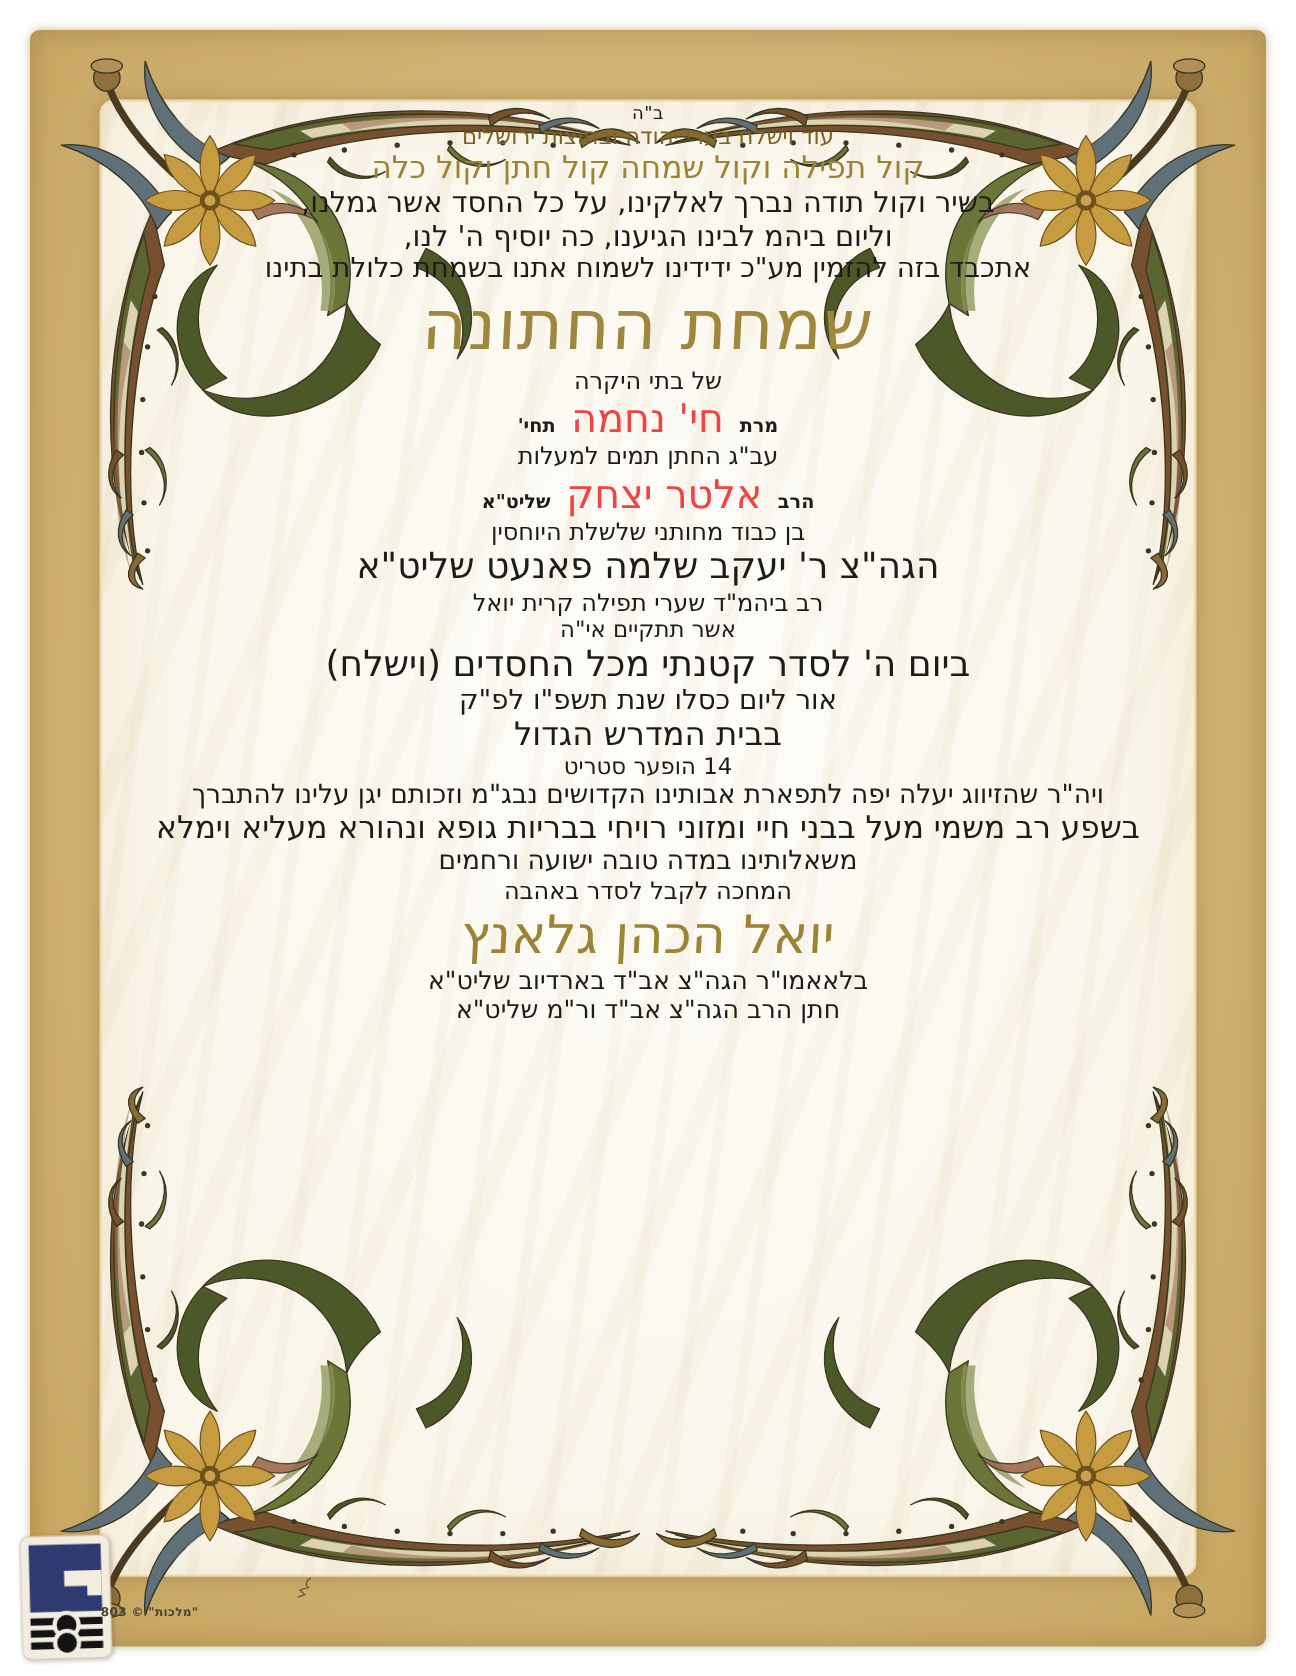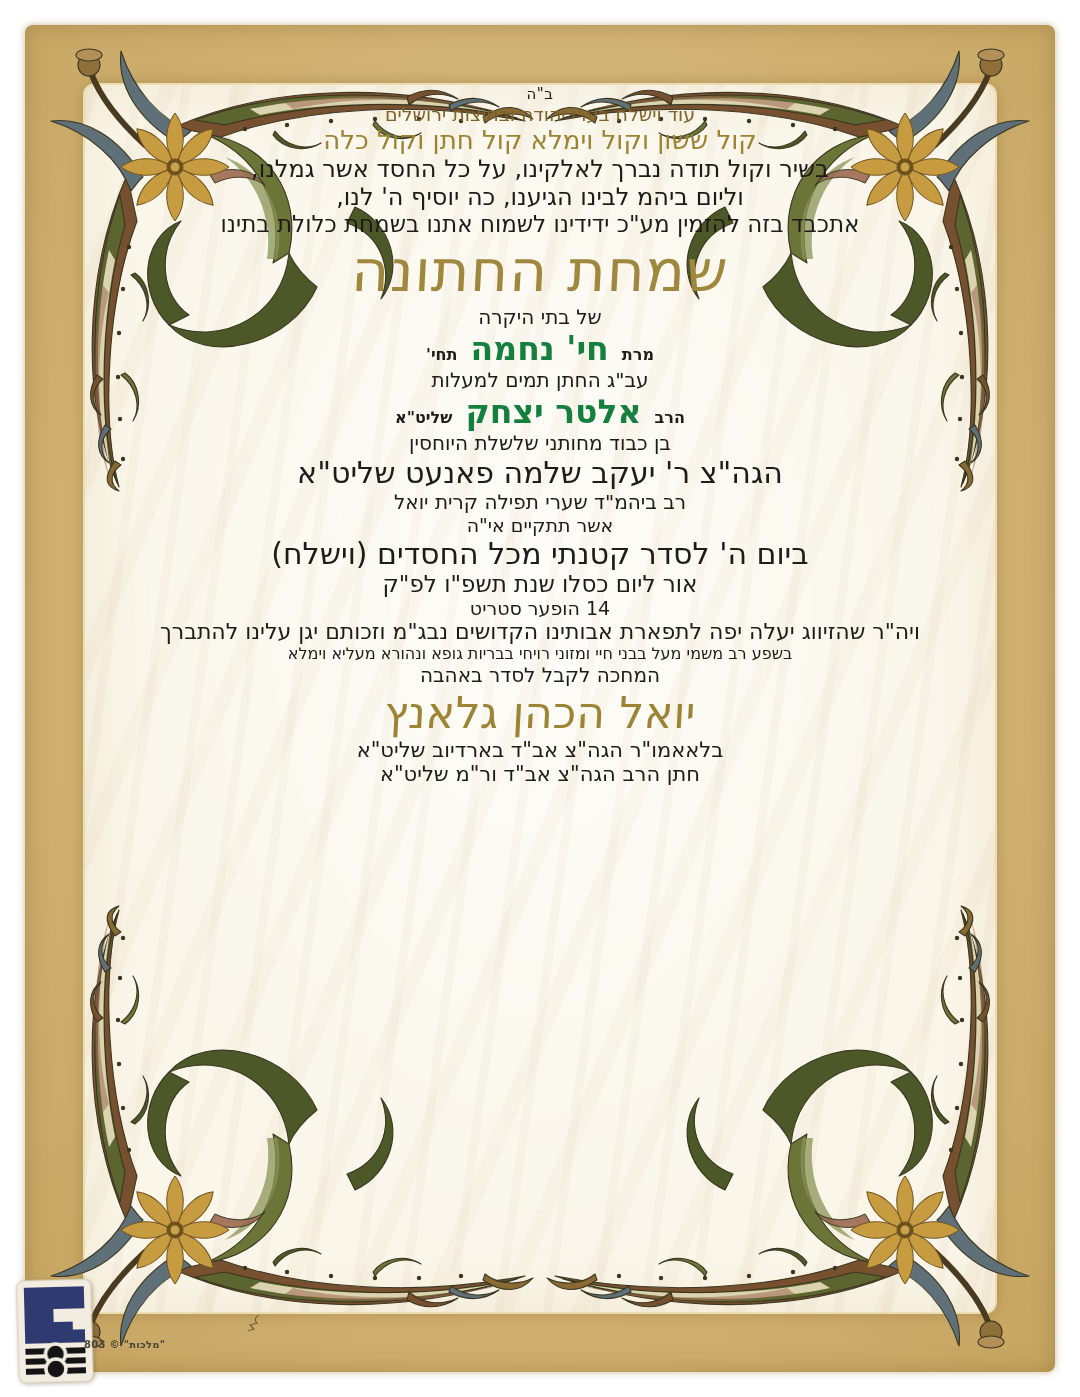--- a/index.html
+++ b/index.html
@@ -44,32 +44,32 @@
   .bsd{font-size:15px;margin-top:42px;letter-spacing:.5px;}
   .verse1{font-size:19px;font-weight:700;color:#7c6426;margin-top:30px;}
   .verse2{font-size:26px;font-weight:700;color:#9c8434;margin-top:7px;}
   .open1{font-size:24px;margin-top:34px;}
   .open2{font-size:24px;margin-top:10px;}
   .invite{font-size:23px;margin-top:25px;}
   .main-title{font-size:58px;font-weight:700;color:#9f883d;margin-top:8px;letter-spacing:1px;transform:skewX(-3deg);}
   .bride-intro{font-size:20px;margin-top:12px;}
   .name-line{margin-top:6px;}
   .name-line .pre,.name-line .suf{font-size:16px;font-weight:700;}
-  .name-line .big-name{font-size:33px;font-weight:700;color:#15803d;margin:0 8px;}
+  .name-line .big-name{font-size:33px;font-weight:400;color:#ef4444;margin:0 8px;}
   .groom-intro{font-size:20px;margin-top:16px;}
   .father-intro{font-size:20px;font-weight:700;margin-top:32px;}
   .father-name{font-size:30px;font-weight:700;margin-top:9px;}
   .father-pos{font-size:20px;font-weight:700;margin-top:11px;}
   .event-intro{font-size:19px;margin-top:34px;}
   .event-day{font-size:30px;font-weight:700;margin-top:9px;}
   .event-date{font-size:23px;margin-top:13px;}
   .venue{font-size:27px;font-weight:700;margin-top:11px;}
   .address{font-size:19px;font-weight:700;margin-top:11px;}
   .blessing1{font-size:22px;margin-top:33px;}
-  .blessing2{font-size:16px;margin-top:17px;}
+  .blessing2{font-size:26px;margin-top:17px;}
   .blessing3{font-size:22px;margin-top:17px;}
   .sig-intro{font-size:20px;font-weight:700;margin-top:50px;}
   .sig-name{font-size:44px;font-weight:700;color:#9c8434;margin-top:4px;transform:skewX(-3deg);}
   .sig1{font-size:21px;font-weight:700;margin-top:16px;}
   .sig2{font-size:21px;font-weight:700;margin-top:9px;}
 
   
   .logo{position:absolute;left:17px;bottom:8px;z-index:5;transform:rotate(-1.5deg);filter:drop-shadow(1px 1px 2px rgba(90,70,30,.4));}
   .credit{
     position:absolute;left:84px;bottom:47px;z-index:5;
@@ -168,21 +168,21 @@
   <svg class="corner bl">
       <use href="#ornate-corner"></use>
     </svg>
   <svg class="corner br">
       <use href="#ornate-corner"></use>
     </svg>
 
   <div class="content" dir="rtl">
     <p class="bsd">ב"ה</p>
     <p class="verse1">עוד וישלח בערי יהודה ובחוצות ירושלים</p>
-    <p class="verse2">קול ששון וקול וימלא קול חתן וקול כלה</p>
+    <p class="verse2">קול תפילה וקול שמחה קול חתן וקול כלה</p>
     <p class="open1">בשיר וקול תודה נברך לאלקינו, על כל החסד אשר גמלנו,</p>
     <p class="open2">וליום ביהמ לבינו הגיענו, כה יוסיף ה' לנו,</p>
     <p class="invite">אתכבד בזה להזמין מע"כ ידידינו לשמוח אתנו בשמחת כלולת בתינו</p>
     <h1 class="main-title">שמחת החתונה</h1>
     <p class="bride-intro">של בתי היקרה</p>
     <p class="name-line">
       <span class="pre">מרת</span>
       <span class="big-name">חי' נחמה</span>
       <span class="suf">תחי'</span>
     </p>
@@ -191,23 +191,25 @@
       <span class="pre">הרב</span>
       <span class="big-name">אלטר יצחק</span>
       <span class="suf">שליט"א</span>
     </p>
     <p class="father-intro">בן כבוד מחותני שלשלת היוחסין</p>
     <h2 class="father-name">הגה"צ ר' יעקב שלמה פאנעט שליט"א</h2>
     <p class="father-pos">רב ביהמ"ד שערי תפילה קרית יואל</p>
     <p class="event-intro">אשר תתקיים אי"ה</p>
     <h2 class="event-day">ביום ה' לסדר קטנתי מכל החסדים (וישלח)</h2>
     <p class="event-date">אור ליום כסלו שנת תשפ"ו לפ"ק</p>
+    <p class="venue">בבית המדרש הגדול</p>
     <p class="address">14 הופער סטריט</p>
     <p class="blessing1">ויה"ר שהזיווג יעלה יפה לתפארת אבותינו הקדושים נבג"מ וזכותם יגן עלינו להתברך</p>
     <p class="blessing2">בשפע רב משמי מעל בבני חיי ומזוני רויחי בבריות גופא ונהורא מעליא וימלא</p>
+    <p class="blessing3">משאלותינו במדה טובה ישועה ורחמים</p>
     <p class="sig-intro">המחכה לקבל לסדר באהבה</p>
     <h1 class="sig-name">יואל הכהן גלאנץ</h1>
     <p class="sig1">בלאאמו"ר הגה"צ אב"ד בארדיוב שליט"א</p>
     <p class="sig2">חתן הרב הגה"צ אב"ד ור"מ שליט"א</p>
   </div>
 
   <div class="logo">
     <svg width="78" height="106" viewBox="0 0 78 106">
       <rect x="1" y="1" width="74" height="102" rx="7" fill="#f2ede0" stroke="#d9d1bc"></rect>
       <rect x="8" y="8" width="60" height="56" fill="#2e3a70"></rect>

